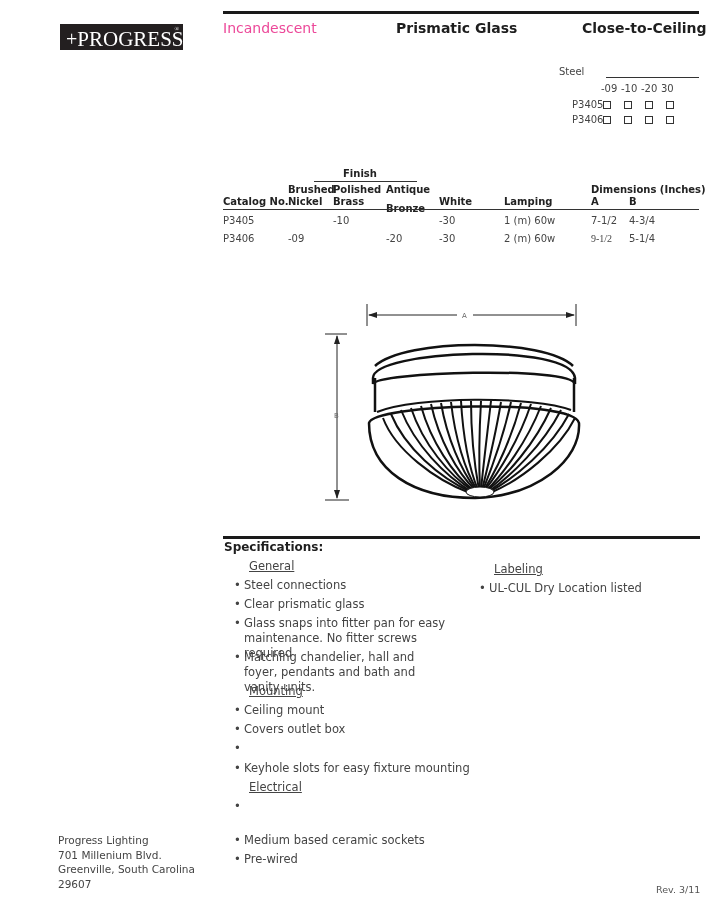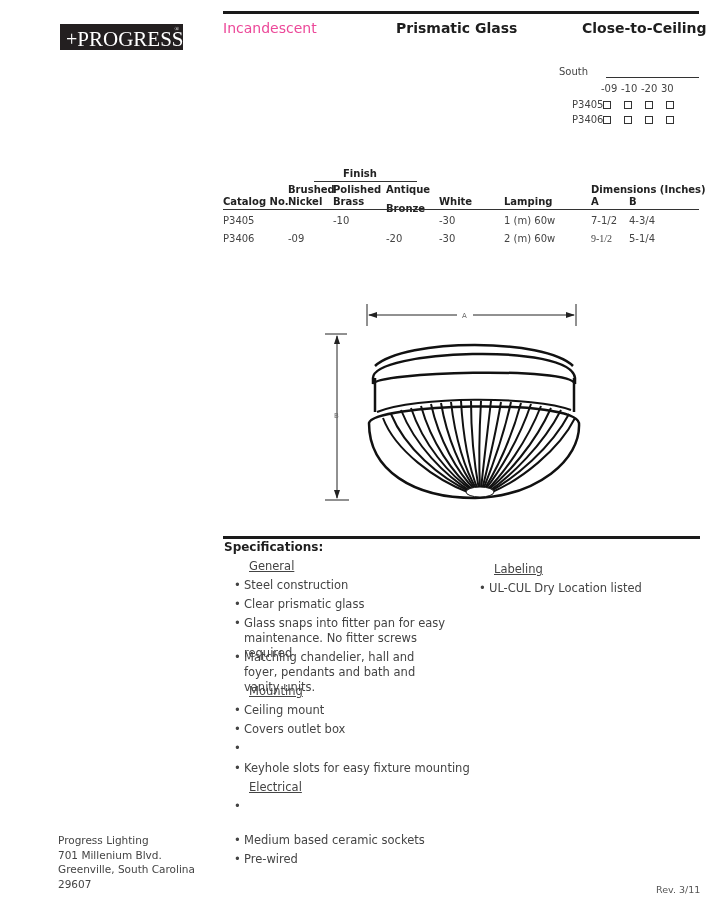--- a/index.html
+++ b/index.html
@@ -62,21 +62,21 @@
   </span>
   <span class="reg">®</span>
   <span class="sub">LIGHTING</span>
 </div>
 
 <div class="abs top-rule"></div>
 <div class="abs hdr hdr-left">Incandescent</div>
 <div class="abs hdr hdr-mid">Prismatic Glass</div>
 <div class="abs hdr hdr-right">Close-to-Ceiling</div>
 
-<div class="abs type-label">South</div>
+<div class="abs type-label">Steel</div>
 <div class="abs type-rule"></div>
 <div class="abs type-cols">
   <span>-09</span>
   <span>-10</span>
   <span>-20</span>
   <span>30</span>
 </div>
 <div class="abs type-row" style="top:99px;">
   <span class="lbl">P3405</span>
   <span class="box"></span>
@@ -178,21 +178,21 @@
       <path d="M250,118 C234,150 196,180 165,193"></path>
     </g>
     <ellipse cx="155" cy="192" rx="14" ry="5" fill="#fff" stroke="#111" stroke-width="1"></ellipse>
   </svg>
 </div>
 
 <div class="abs spec-rule"></div>
 <div class="abs spec-title">Specifications:</div>
 
 <div class="abs sec" style="left:224px; top:559px;">General</div>
-<div class="abs bullet" style="left:244px; top:578px; width:215px;"><span class="dot">•</span><span>Steel construction</span></div>
+<div class="abs bullet" style="left:244px; top:578px; width:215px;"><span class="dot">•</span><span>Steel connections</span></div>
 <div class="abs bullet" style="left:244px; top:597px; width:215px;"><span class="dot">•</span><span>Clear prismatic glass</span></div>
 <div class="abs bullet" style="left:244px; top:616px; width:215px;"><span class="dot">•</span><span>Glass snaps into fitter pan for easy maintenance. No fitter screws required</span></div>
 <div class="abs bullet" style="left:244px; top:650px; width:205px;"><span class="dot">•</span><span>Matching chandelier, hall and foyer, pendants and bath and vanity units.</span></div>
 
 <div class="abs sec" style="left:224px; top:684px;">Mounting</div>
 <div class="abs bullet" style="left:244px; top:703px; width:230px;"><span class="dot">•</span><span>Ceiling mount</span></div>
 <div class="abs bullet" style="left:244px; top:722px; width:230px;"><span class="dot">•</span><span>Covers outlet box</span></div>
 <div class="abs bullet" style="left:244px; top:741px; width:230px;"><span class="dot">•</span></div>
 <div class="abs bullet" style="left:244px; top:761px; width:230px;"><span class="dot">•</span><span>Keyhole slots for easy fixture mounting</span></div>
 

